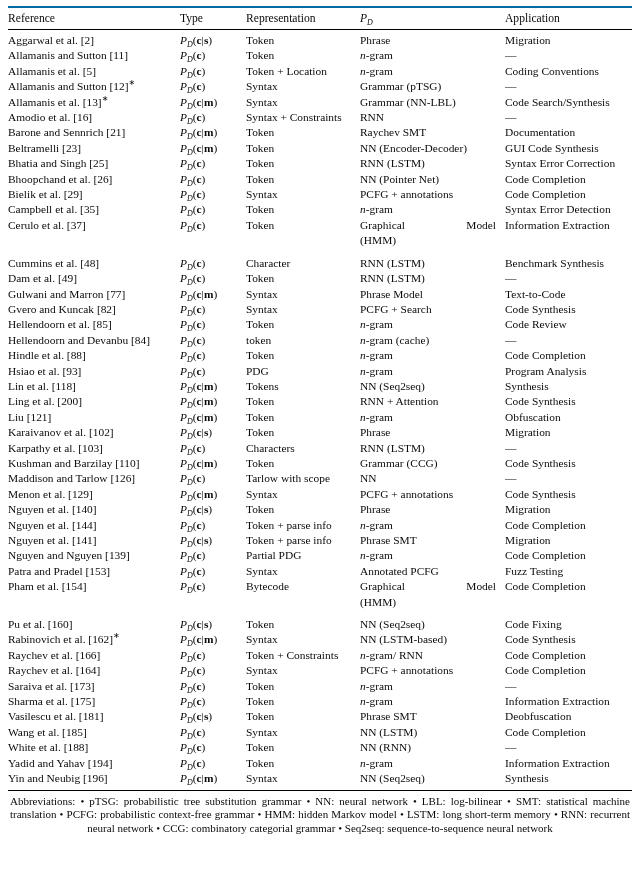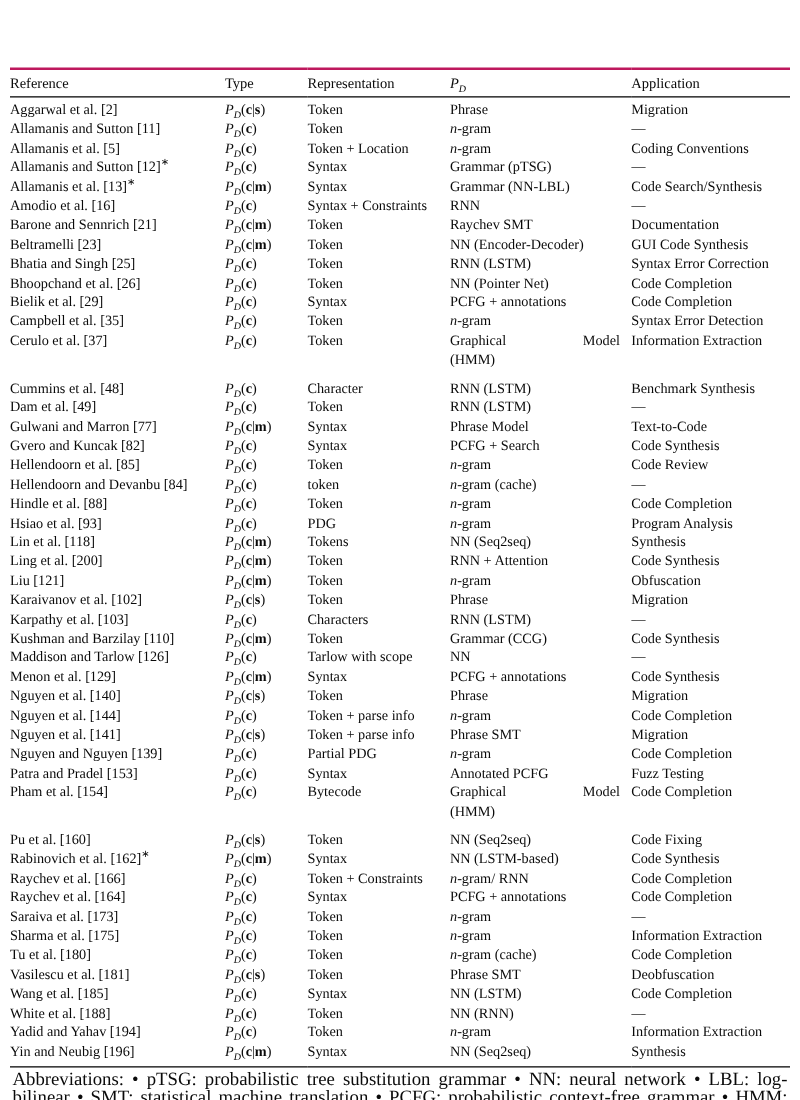--- a/index.html
+++ b/index.html
@@ -7,24 +7,23 @@
   body {
     width: 640px; height: 880px; overflow: hidden;
     font-family: "Liberation Serif", serif;
     color: #0a0a0a;
   }
   .page { padding: 6px 8px 0 8px; }
 
   table {
     width: 100%;
     border-collapse: collapse;
-    border-top: 2px solid #be185d;
+    border-top: 2px solid #0369a1;
     border-bottom: 1px solid #000;
     table-layout: fixed;
-    margin-top: 48px;
   }
   thead th {
     font-size: 11.6px;
     font-weight: normal;
     text-align: left;
     padding: 4px 2px 4px 0;
     border-bottom: 1px solid #000;
     white-space: nowrap;
   }
   tbody td {
@@ -44,21 +43,21 @@
   .bb { font-weight: bold; }
   sup { font-size: 8px; line-height: 0; }
   td i, .footnote i { font-style: italic; }
 
   td[data-name="cell-model"] .spread {
     display: flex; justify-content: space-between; width: 136px;
   }
 
   .footnote {
     margin-top: 4px;
-    font-size: 15px;
+    font-size: 11px;
     line-height: 13.6px;
     text-align: justify;
     text-align-last: center;
     padding: 0 2px;
   }
 </style>
 </head>
 <body>
 
 <div class="page" data-name="paper-table-page">
@@ -373,27 +372,20 @@
           <td data-name="cell-application">—</td>
         </tr>
         <tr data-name="table-row">
           <td data-name="cell-reference">Sharma et al. [175]</td>
           <td data-name="cell-type"><span class="pvar">P</span><sub class="dsub">D</sub>(<span class="bb">c</span>)</td>
           <td data-name="cell-representation">Token</td>
           <td data-name="cell-model"><i>n</i>-gram</td>
           <td data-name="cell-application">Information Extraction</td>
         </tr>
         <tr data-name="table-row">
-          <td data-name="cell-reference">Tu et al. [180]</td>
-          <td data-name="cell-type"><span class="pvar">P</span><sub class="dsub">D</sub>(<span class="bb">c</span>)</td>
-          <td data-name="cell-representation">Token</td>
-          <td data-name="cell-model"><i>n</i>-gram (cache)</td>
-          <td data-name="cell-application">Code Completion</td>
-        </tr>
-        <tr data-name="table-row">
           <td data-name="cell-reference">Vasilescu et al. [181]</td>
           <td data-name="cell-type"><span class="pvar">P</span><sub class="dsub">D</sub>(<span class="bb">c</span>|<span class="bb">s</span>)</td>
           <td data-name="cell-representation">Token</td>
           <td data-name="cell-model">Phrase SMT</td>
           <td data-name="cell-application">Deobfuscation</td>
         </tr>
         <tr data-name="table-row">
           <td data-name="cell-reference">Wang et al. [185]</td>
           <td data-name="cell-type"><span class="pvar">P</span><sub class="dsub">D</sub>(<span class="bb">c</span>)</td>
           <td data-name="cell-representation">Syntax</td>

